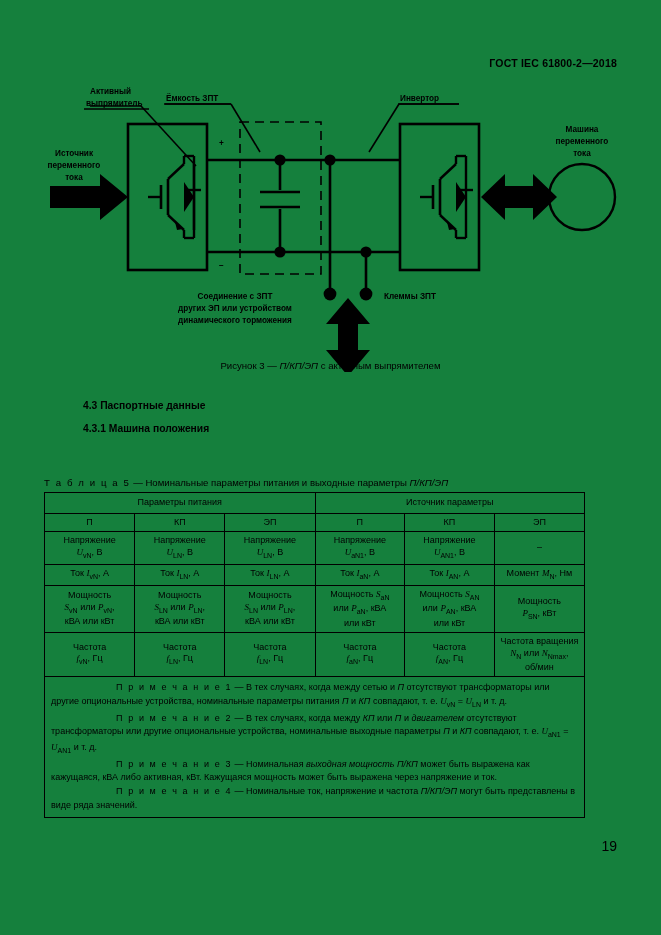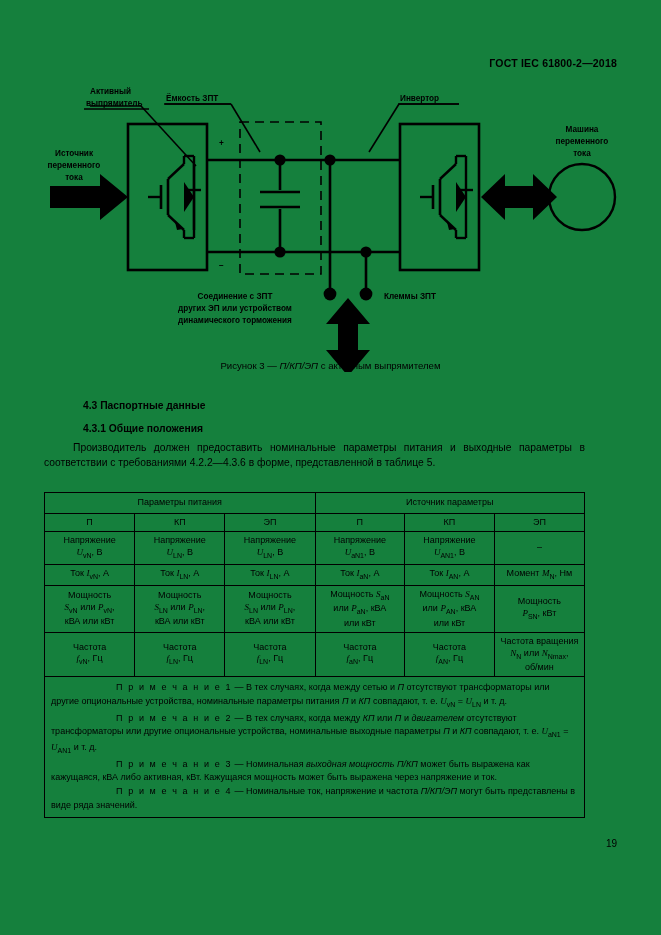--- a/index.html
+++ b/index.html
@@ -113,21 +113,21 @@
   .note-lbl { letter-spacing: 1.6px; margin-left: 39px; }
   i.it { font-style: italic; }
   var { font-style: italic; font-family: "Liberation Serif", serif; }
   sub { font-size: 7px; font-style: normal; font-family: "Liberation Sans", sans-serif; }
 
   
   .page-num {
     position: absolute;
     right: 44px;
     top: 838px;
-    font-size: 10px;
+    font-size: 14px;
   }
 
   
   text.dlabel {
     font-family: "Liberation Sans", sans-serif;
     font-size: 8.2px;
     font-weight: bold;
     fill: #000000;
   }
 </style>
@@ -264,23 +264,25 @@
 
       <text class="dlabel" x="340" y="217" text-anchor="start">Клеммы ЗПТ</text>
     </svg>
   </div>
 
   <div class="fig-caption">
     <span>Рисунок 3 — </span><i>П/КП/ЭП</i><span> с активным выпрямителем</span>
   </div>
 
   <div class="h3 h3-a">4.3 Паспортные данные</div>
-  <div class="h3 h3-b">4.3.1 Общие положения</div>
-  <div class="body-par">Производитель должен предоставить номинальные параметры питания и выходные параметры в соответствии с требованиями 4.2.2—4.3.6 в форме, представленной в таблице 5.</div>
-
+  <div class="h3 h3-b">4.3.1 Машина положения</div>
+
+  <div class="table-caption">
+    <span class="sp">Т а б л и ц а  5</span><span> — Номинальные параметры питания и выходные параметры </span><i>П/КП/ЭП</i>
+  </div>
 
   <table class="rating">
     <colgroup>
       <col style="width:16.7%">
         <col style="width:16.7%">
         <col style="width:16.7%">
       <col style="width:16.6%">
         <col style="width:16.6%">
         <col style="width:16.7%">
     </colgroup>

